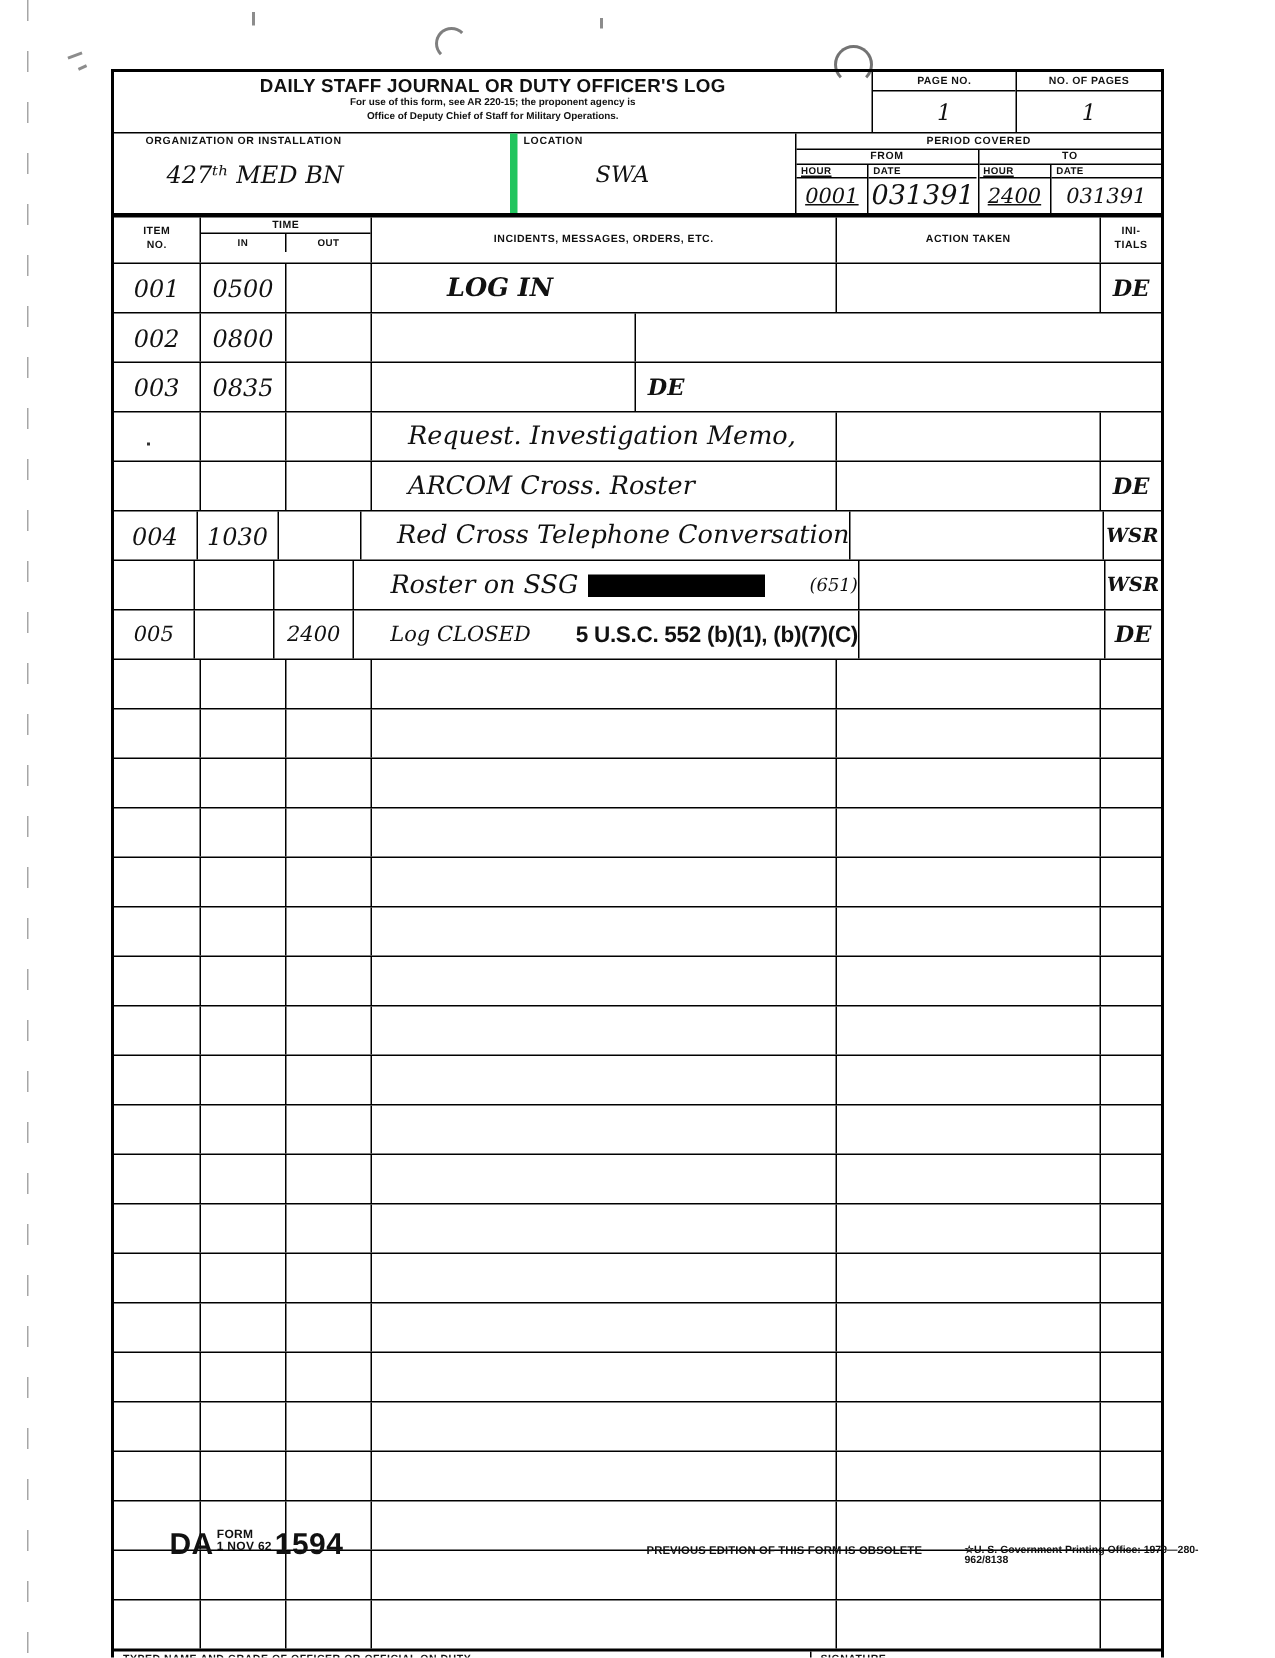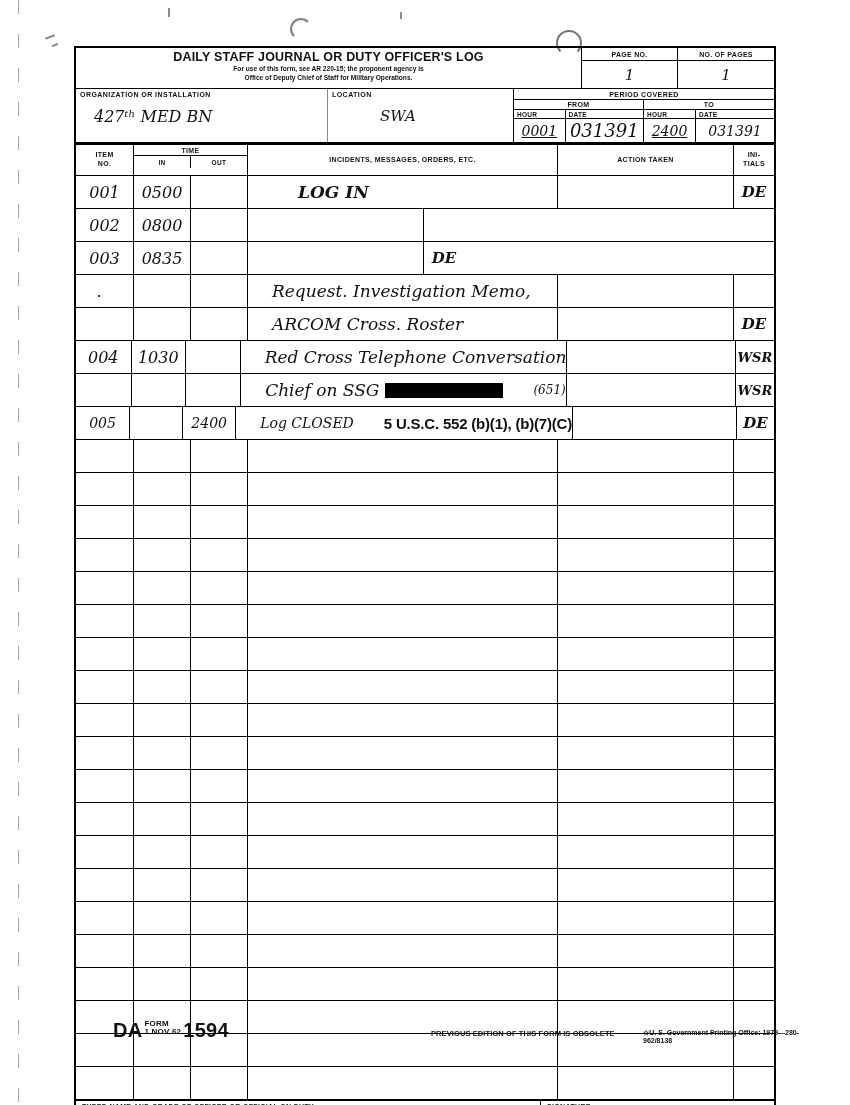--- a/index.html
+++ b/index.html
@@ -83,22 +83,23 @@
     justify-content: center;
   }
 
   
   .org-row {
     display: flex;
     border-bottom: 2px solid #000;
   }
   .org-cell {
     width: 252px;
-    border-right: 1px solid #22c55e;
-    box-sizing: border-box;
+    border-right: 5px solid #22c55e;
+    box-sizing: border-box;
+    margin-left: 17px;
   }
   .loc-cell {
     width: 186px;
     border-right: 1px solid #000;
     box-sizing: border-box;
   }
   .period-cell {
     flex: 1 1 auto;
     box-sizing: border-box;
   }
@@ -538,21 +539,21 @@
         <div class="cell-txt center"></div>
       </div>
     <div class="c-in">
         <div class="cell-txt center"></div>
       </div>
     <div class="c-out">
         <div class="cell-txt center"></div>
       </div>
     <div class="c-inc">
       <div class="cell-txt inc">
-        <span>Chief  on  SSG</span>
+        <span>Roster  on  SSG</span>
         <span class="redaction"></span>
         <span style="font-size:12px;margin-left:24px;">(651)</span>
       </div>
     </div>
     <div class="c-act">
         <div class="cell-txt"></div>
       </div>
     <div class="c-ini">
         <div class="cell-txt ini" style="font-size:13px;">WSR</div>
       </div>

